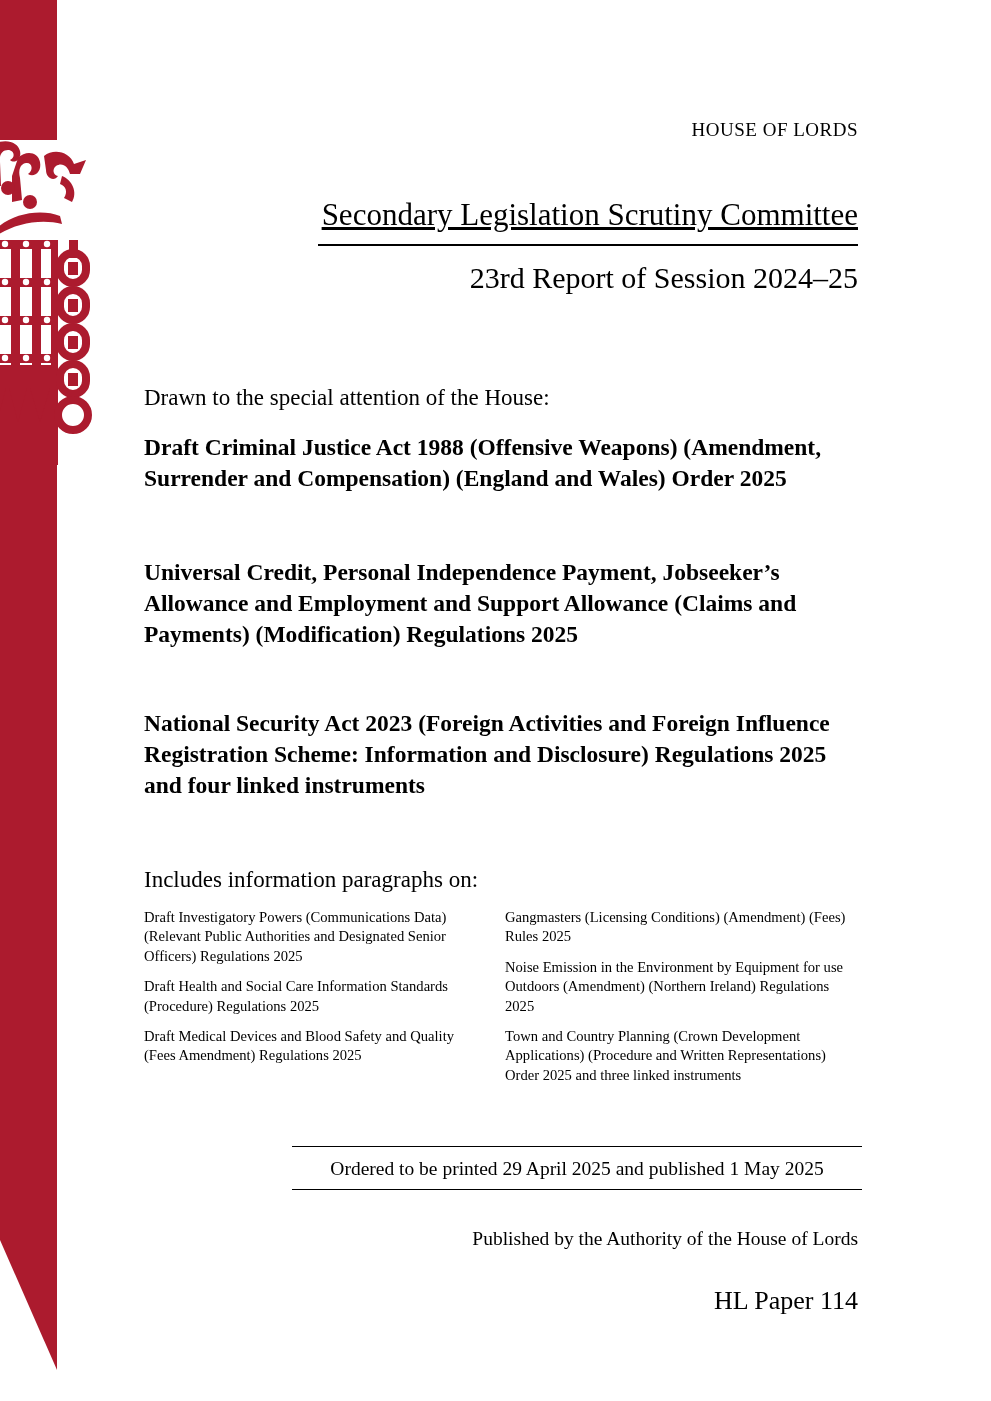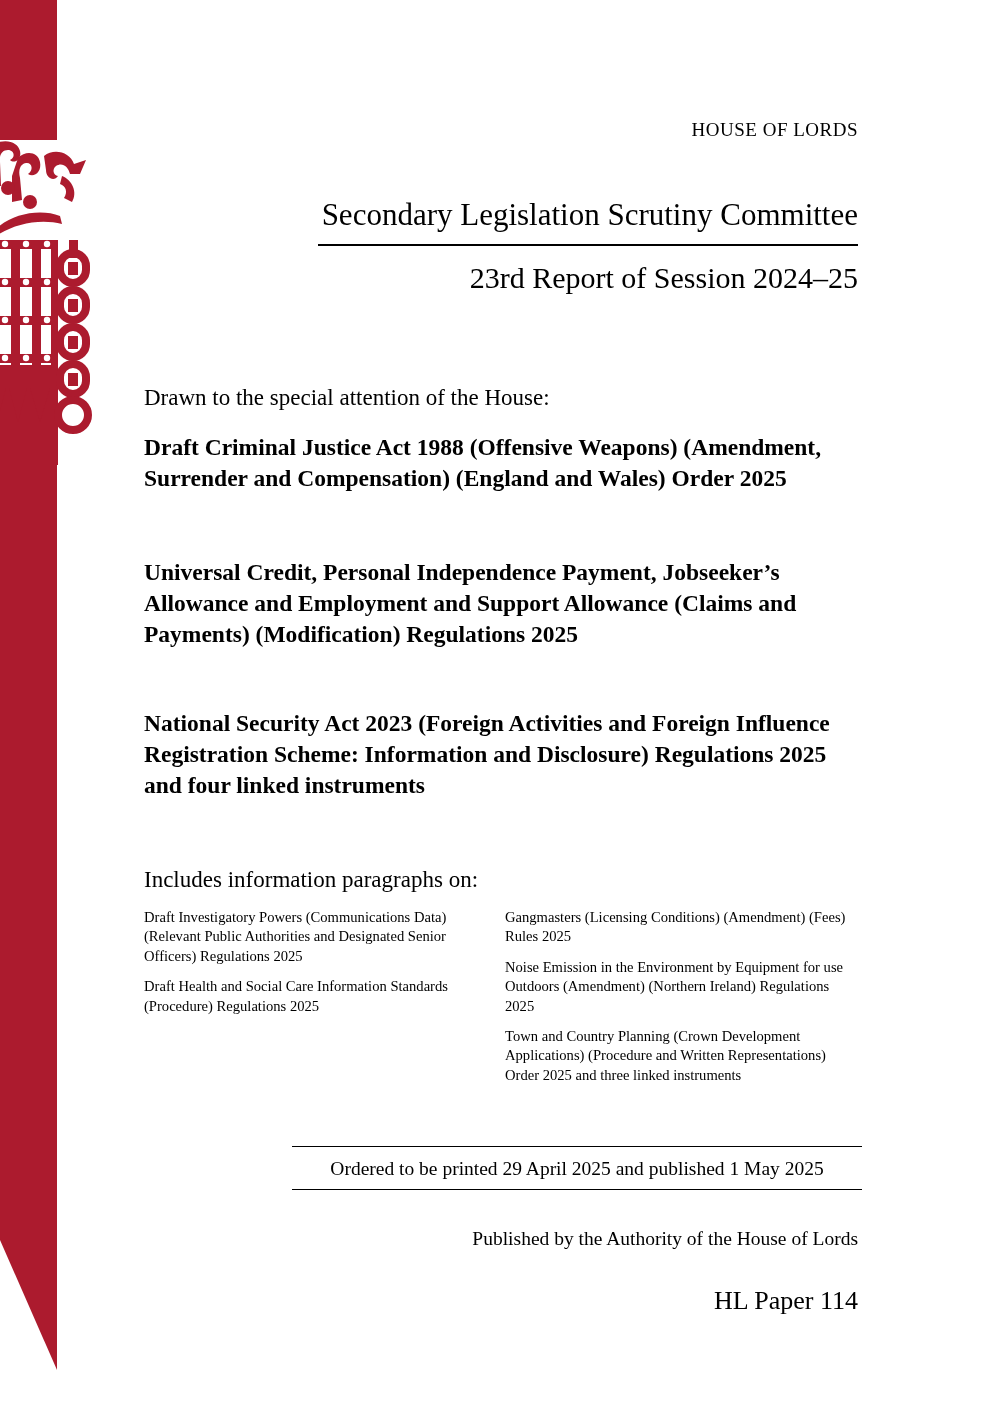--- a/index.html
+++ b/index.html
@@ -55,20 +55,21 @@
     position: absolute;
     top: 196px;
     left: 0;
     width: 718px;
   }
   .committee-title {
     text-align: right;
     font-size: 31px;
     line-height: 1.2;
     white-space: nowrap;
+    text-decoration: underline;
   }
   .rule-thin {
     height: 0;
     border: 0;
     border-top: 2px solid #000;
     margin: 11px 0 0 0;
     width: 540px;
     margin-left: 178px;
   }
   .report-line {
@@ -242,20 +243,21 @@
     <div class="bold-item" id="bold-1">Draft Criminal Justice Act 1988 (Offensive Weapons) (Amendment, Surrender and Compensation) (England and Wales) Order 2025</div>
     <div class="bold-item" id="bold-2">Universal Credit, Personal Independence Payment, Jobseeker’s Allowance and Employment and Support Allowance (Claims and Payments) (Modification) Regulations 2025</div>
     <div class="bold-item" id="bold-3">National Security Act 2023 (Foreign Activities and Foreign Influence Registration Scheme: Information and Disclosure) Regulations 2025 and four linked instruments</div>
 
     <div class="includes-line">Includes information paragraphs on:</div>
 
     <div class="columns">
       <div class="col">
         <p>Draft Investigatory Powers (Communications Data) (Relevant Public Authorities and Designated Senior Officers) Regulations 2025</p>
         <p>Draft Health and Social Care Information Standards (Procedure) Regulations 2025</p>
+        <p>Draft Medical Devices and Blood Safety and Quality (Fees Amendment) Regulations 2025</p>
       </div>
       <div class="col">
         <p>Gangmasters (Licensing Conditions) (Amendment) (Fees) Rules 2025</p>
         <p>Noise Emission in the Environment by Equipment for use Outdoors (Amendment) (Northern Ireland) Regulations 2025</p>
         <p>Town and Country Planning (Crown Development Applications) (Procedure and Written Representations) Order 2025 and three linked instruments</p>
       </div>
     </div>
 
     <div class="footer">
       <hr class="rule-footer">

